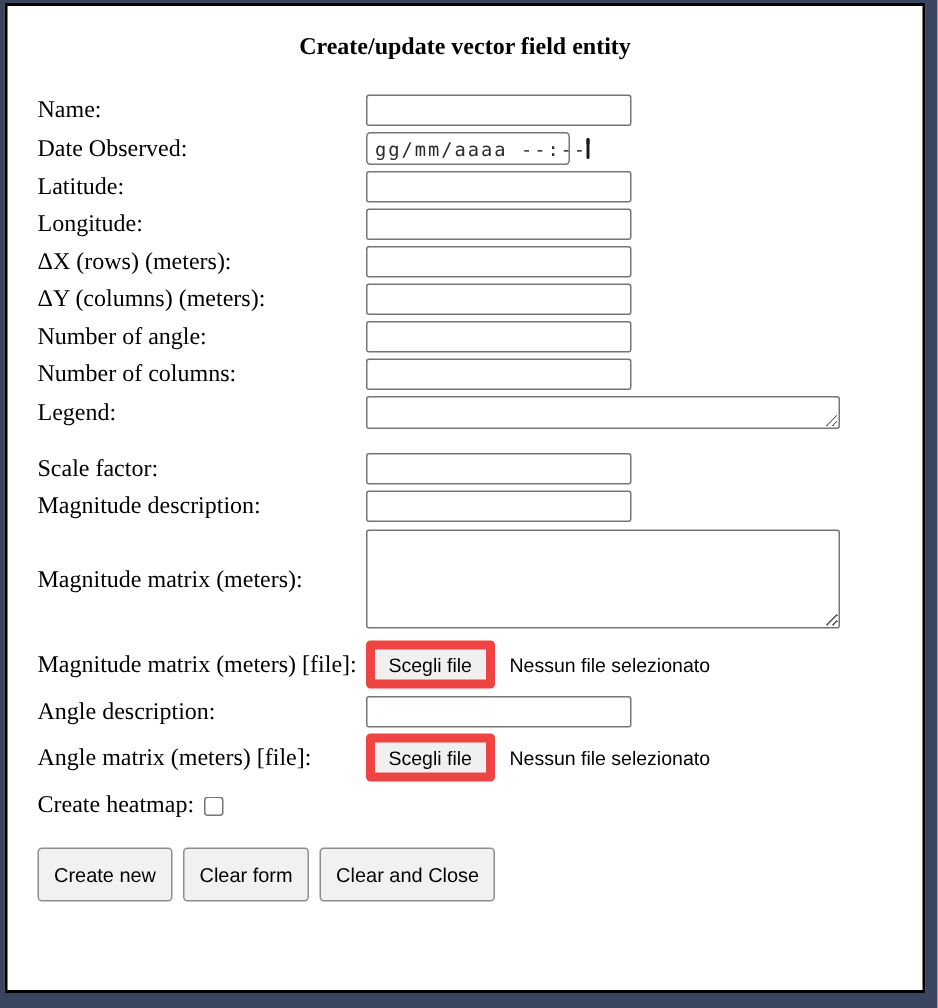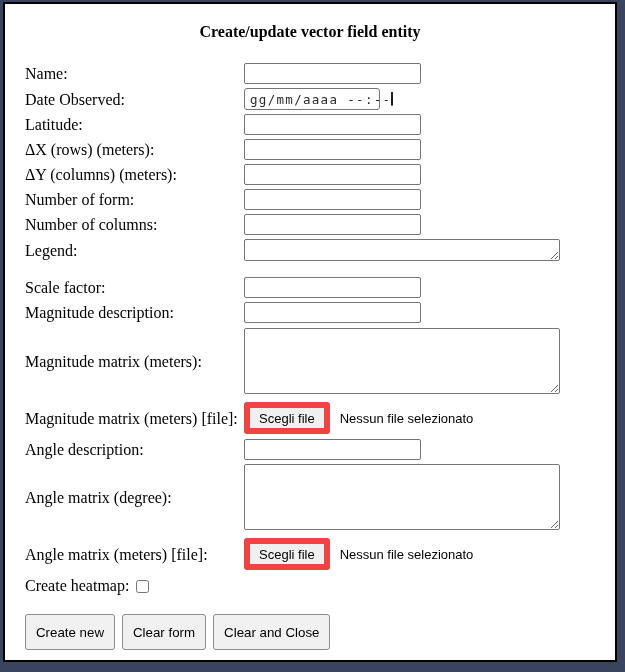--- a/index.html
+++ b/index.html
@@ -141,33 +141,37 @@
       <span class="d-time">--:--</span>
       <span class="cal-icon"></span>
     </div>
   </div>
 
   <div class="row">
     <label class="flabel">Latitude:</label>
     <input class="ti" type="text" value="" style="">
   </div>
 
+  <div class="row">
+    <label class="flabel">Longitude:</label>
+    <input class="ti" type="text" value="" style="">
+  </div>
 
   <div class="row">
     <label class="flabel">ΔX (rows) (meters):</label>
     <input class="ti" type="text" value="" style="">
   </div>
 
   <div class="row">
     <label class="flabel">ΔY (columns) (meters):</label>
     <input class="ti" type="text" value="" style="">
   </div>
 
   <div class="row">
-    <label class="flabel">Number of form:</label>
+    <label class="flabel">Number of angle:</label>
     <input class="ti" type="text" value="" style="">
   </div>
 
   <div class="row">
     <label class="flabel">Number of columns:</label>
     <input class="ti" type="text" value="" style="">
   </div>
 
 
   <div class="row mb6">
@@ -194,24 +198,20 @@
     <label class="flabel">Magnitude matrix (meters) [file]:</label>
     <span class="file-btn">Scegli file</span>
     <span class="file-status">Nessun file selezionato</span>
   </div>
 
   <div class="row">
     <label class="flabel">Angle description:</label>
     <input class="ti" type="text" value="" style="">
   </div>
 
-  <div class="row mb8">
-    <label class="flabel">Angle matrix (degree):</label>
-    <textarea class="ta-big" style=""></textarea>
-  </div>
 
   <div class="row">
     <label class="flabel">Angle matrix (meters) [file]:</label>
     <span class="file-btn">Scegli file</span>
     <span class="file-status">Nessun file selezionato</span>
   </div>
 
   <div class="row row-heatmap">
     <label class="flabel">Create heatmap:</label>
     <input type="checkbox" class="cb" style="">

